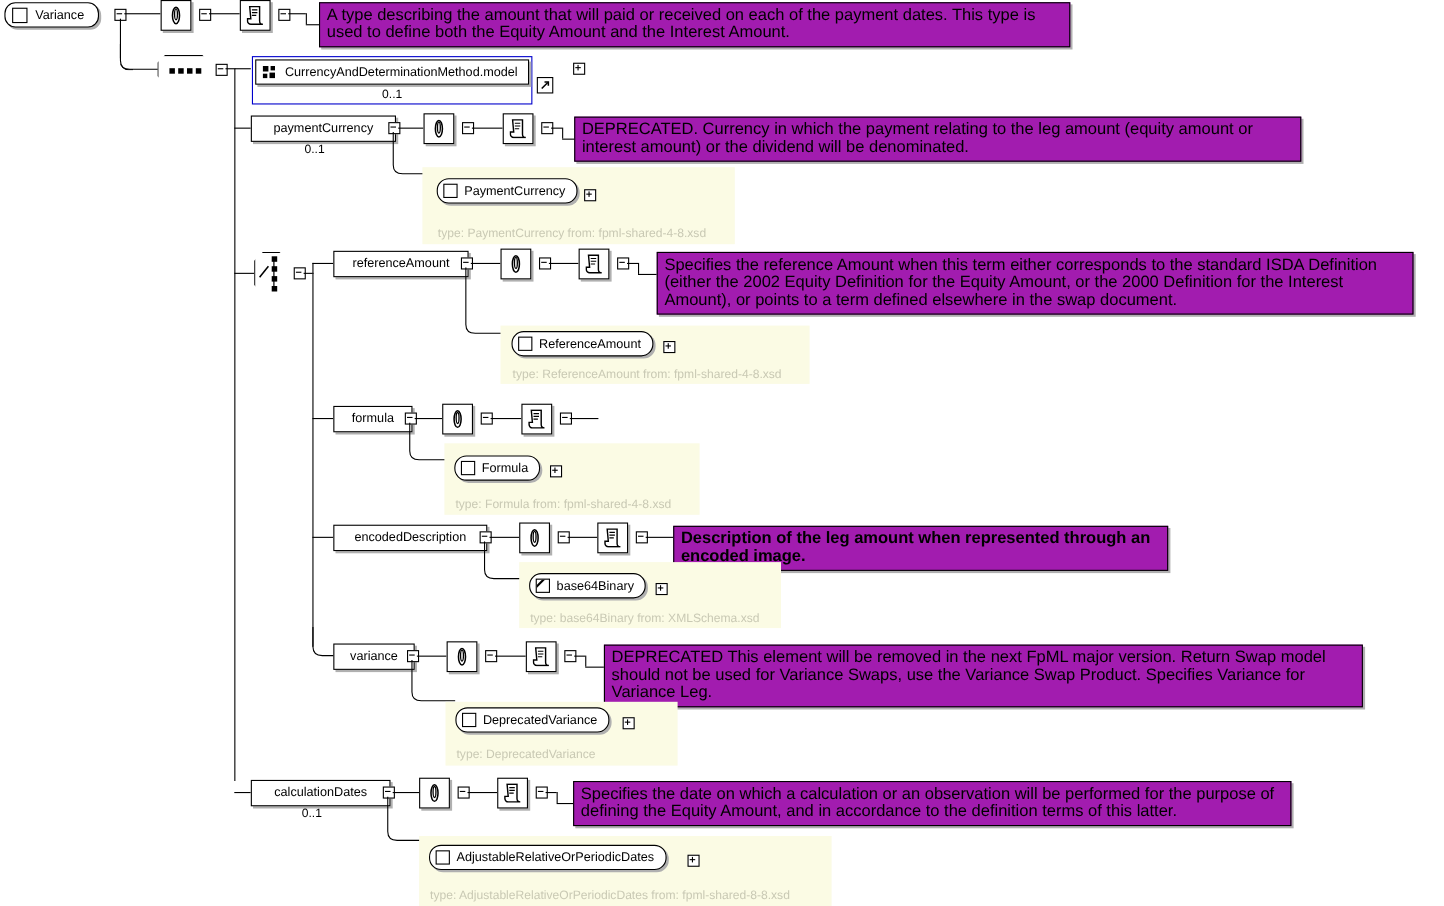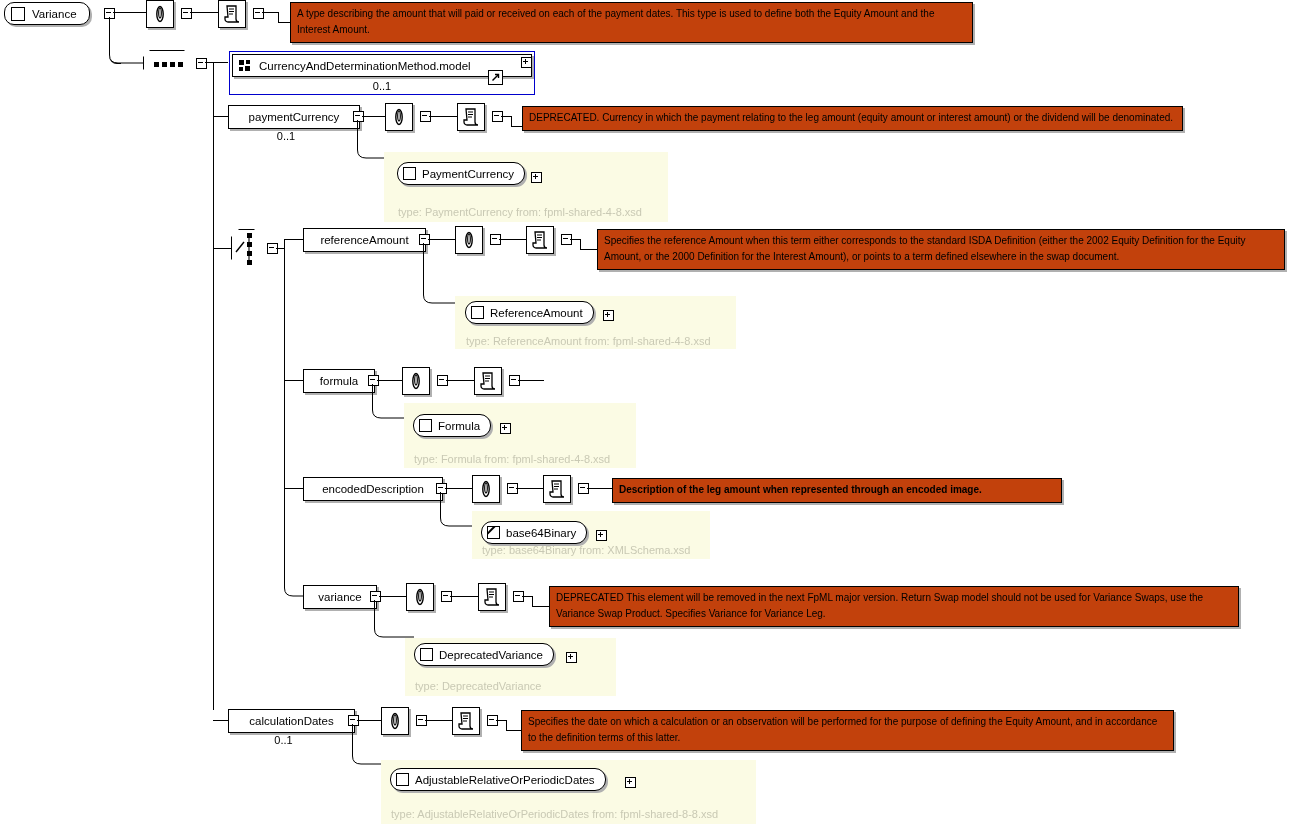--- a/index.html
+++ b/index.html
@@ -57,22 +57,22 @@
   .choice-node{position:absolute;width:31px;height:38px;border:1.5px solid #000;background:#fff;
             box-shadow:2px 2px 0 0 #b0b0b0;
             clip-path:polygon(8px 0,23px 0,31px 8px,31px 30px,23px 38px,8px 38px,0 30px,0 8px);}
 
   
   .icon-box{position:absolute;border:1px solid #000;background:#fff;box-shadow:2px 2px 0 0 #b0b0b0;
             width:26px;height:26px;display:flex;align-items:center;justify-content:center;}
   .icon-box svg{display:block;}
 
   
-  .doc-box{position:absolute;border:1px solid #000;background:#c2410c;box-shadow:2px 2px 0 0 #b0b0b0;
-           padding:3px 6px 4px 6px;line-height:16px;font-size:10px;color:#000;}
+  .doc-box{position:absolute;border:1px solid #000;background:#a21caf;box-shadow:2px 2px 0 0 #b0b0b0;
+           padding:3px 6px 4px 6px;line-height:16px;font-size:15px;color:#000;}
 
   
   .type-panel{position:absolute;background:#fbfbe4;}
   .type-panel .tlabel{position:absolute;left:0;bottom:4px;color:#c9c9b4;font-size:11px;white-space:nowrap;}
 
   
   .model-box{position:absolute;border:1.5px solid #0000cc;background:#fff;box-sizing:border-box;}
   .model-box .inner{position:absolute;left:2px;top:2px;right:2px;height:21px;border:1px solid #000;
                     background:#fff;box-shadow:2px 2px 0 0 #b0b0b0;display:flex;align-items:center;
                     padding-left:6px;white-space:nowrap;}
@@ -135,21 +135,21 @@
   <div class="toggle" style="left:196px;top:58px;"></div>
 
   <div class="h-line" style="left:205px;top:62px;width:8px;"></div>
   <div class="v-line" style="left:213px;top:62px;height:648px;"></div>
 
   <div class="h-line" style="left:213px;top:62px;width:15px;"></div>
   <div class="h-line" style="left:213px;top:116px;width:15px;"></div>
   <div class="h-line" style="left:213px;top:248px;width:18px;"></div>
   <div class="h-line" style="left:213px;top:720px;width:15px;"></div>
 
-  <div class="model-box" style="left:229px;top:51px;width:306px;height:44px;">
+  <div class="model-box" style="left:229px;top:51px;width:255px;height:44px;">
     <div class="inner">
       <span class="grpicon">
         <b style="left:0;top:0;"></b>
           <b style="left:7px;top:0;width:4px;height:4px;"></b>
           <b style="left:0;top:7px;width:4px;height:4px;"></b>
           <b style="left:6px;top:6px;"></b>
       </span>
       <span>CurrencyAndDeterminationMethod.model</span>
     </div>
     <div class="card2">0..1</div>
@@ -319,21 +319,21 @@
   </div>
   <div class="toggle" style="left:578px;top:483px;"></div>
   <div class="h-line" style="left:587px;top:488px;width:25px;"></div>
   <div class="doc-box" style="left:612px;top:478px;width:436px;font-weight:bold;">
     <span>Description of the leg amount when represented through an encoded image.</span>
   </div>
 
   <svg class="abs" style="left:435px;top:492px;width:42px;height:42px;">
     <path d="M5.5 0 V26 Q5.5 34 14 34 H42" fill="none" stroke="#000" stroke-width="1"></path>
   </svg>
-  <div class="type-panel" style="left:472px;top:511px;width:238px;height:48px;">
+  <div class="type-panel" style="left:472px;top:511px;width:238px;height:60px;">
     <div class="type-node" style="left:9px;top:10px;">
       <span class="sq simple"></span>
       <span>base64Binary</span>
     </div>
     <div class="toggle plus" style="left:124px;top:19px;"></div>
     <div class="tlabel" style="left:10px;bottom:3px;">type: base64Binary from: XMLSchema.xsd</div>
   </div>
 
   <div class="el-box" style="left:303px;top:585px;width:58px;">
     <span>variance</span>

